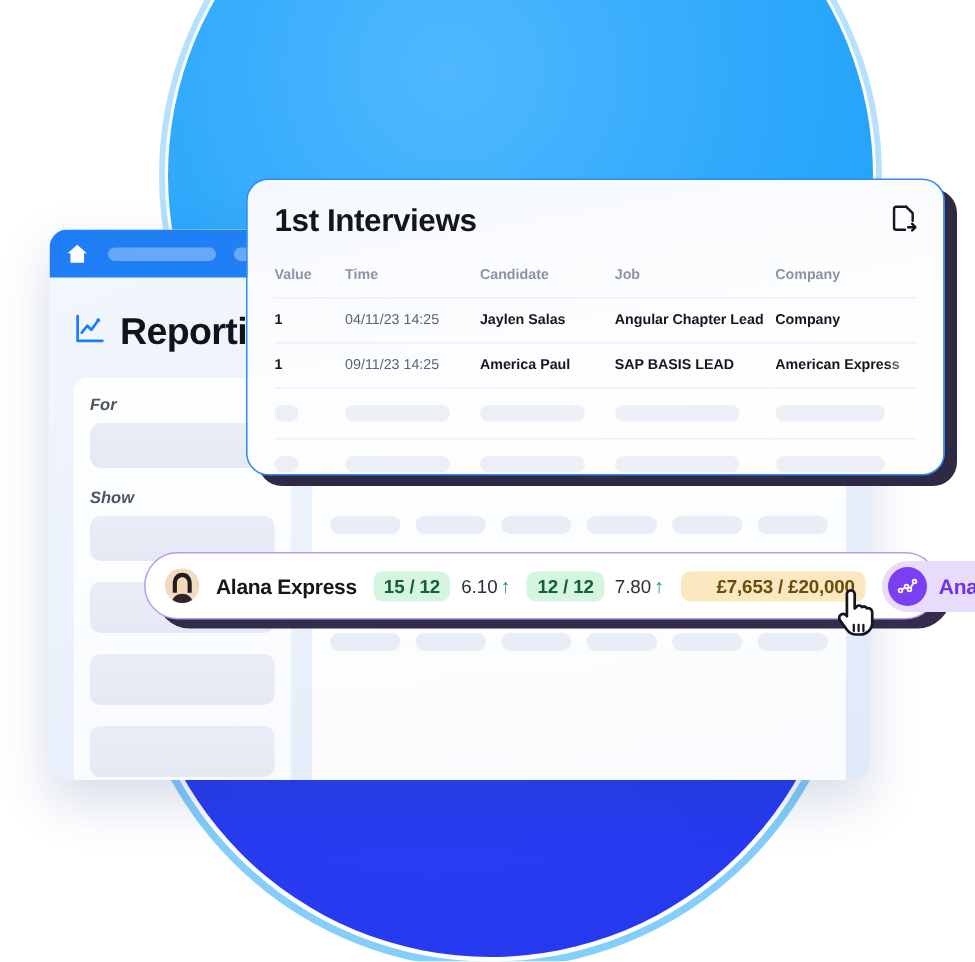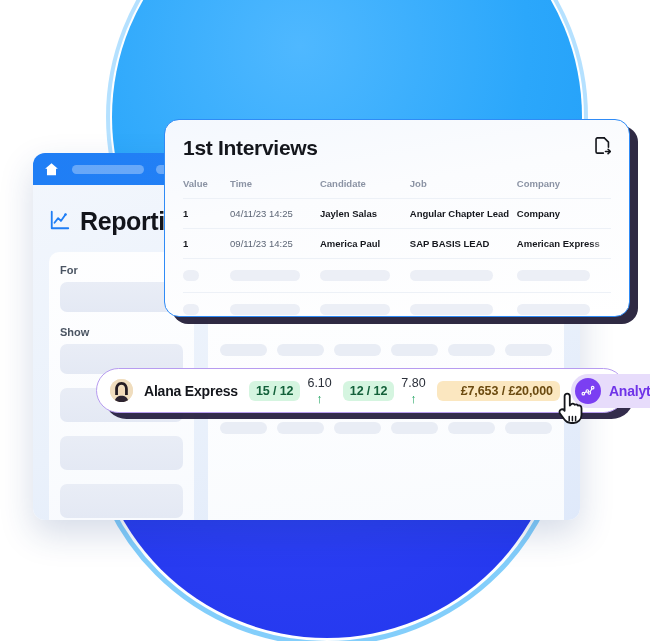--- a/index.html
+++ b/index.html
@@ -125,20 +125,21 @@
     gap: 14px;
     align-items: flex-start;
   }
 
   #left-form {
     width: 145px;
     background: linear-gradient(180deg, rgba(255,255,255,0.92) 0%, rgba(252,253,255,0.80) 100%);
     border-radius: 10px;
     padding: 12px 11px 14px 11px;
     flex: 0 0 auto;
+    font-style: italic;
   }
   .form-label {
     font-size: 11px;
     color: #4b5563;
     font-weight: 600;
     margin-bottom: 6px;
     display: block;
   }
   .skel-input {
     height: 30px;
@@ -303,21 +304,20 @@
   }
   .chip.green  { background: #d5f5e0; color: #13603a; }
   .chip.orange { background: #fbe7c0; color: #6b4a10; padding-left: 24px; }
   .metric {
     display: flex;
     align-items: center;
     gap: 2px;
     font-size: 12.5px;
     color: #2b303a;
     white-space: nowrap;
-    flex-direction: column;
   }
   .metric .arrow { color: #18a05a; font-size: 13px; line-height: 1; }
   .group {
     display: flex;
     align-items: center;
     gap: 7px;
   }
   #analytics-button {
     margin-left: auto;
     display: flex;

